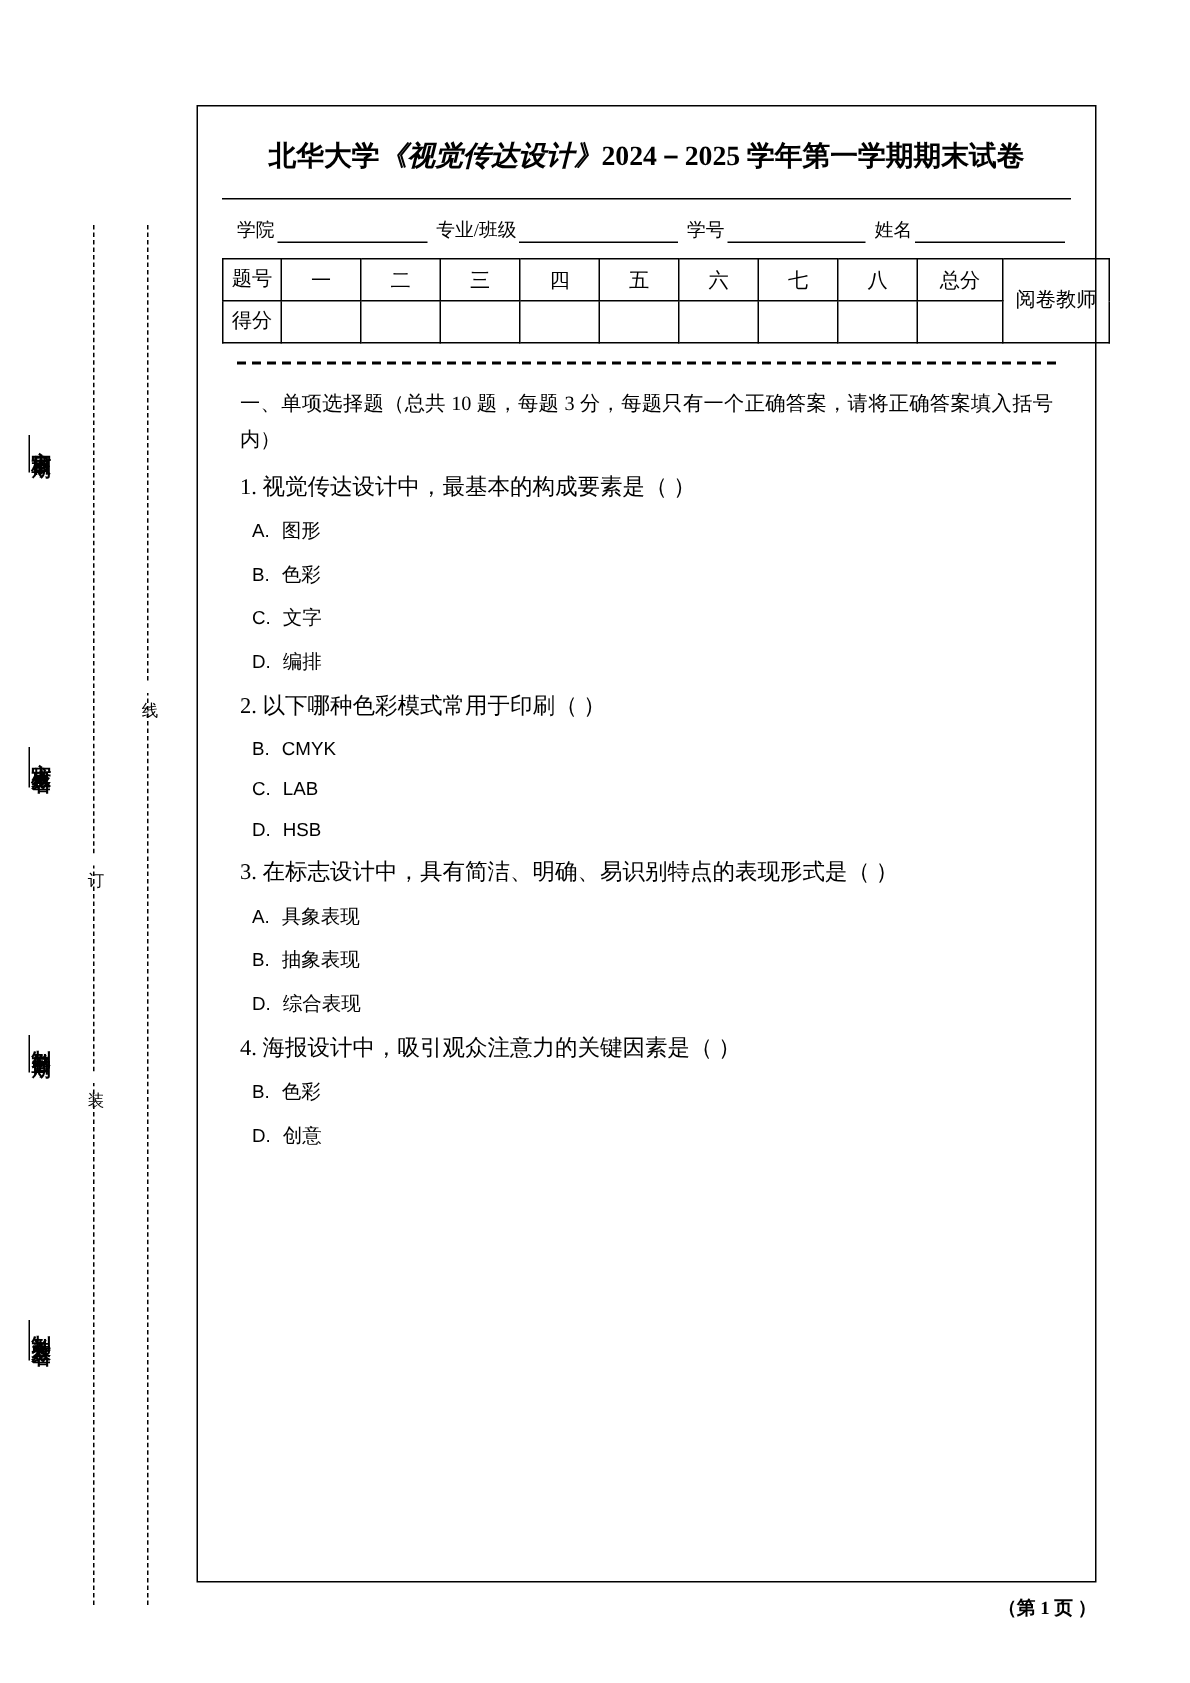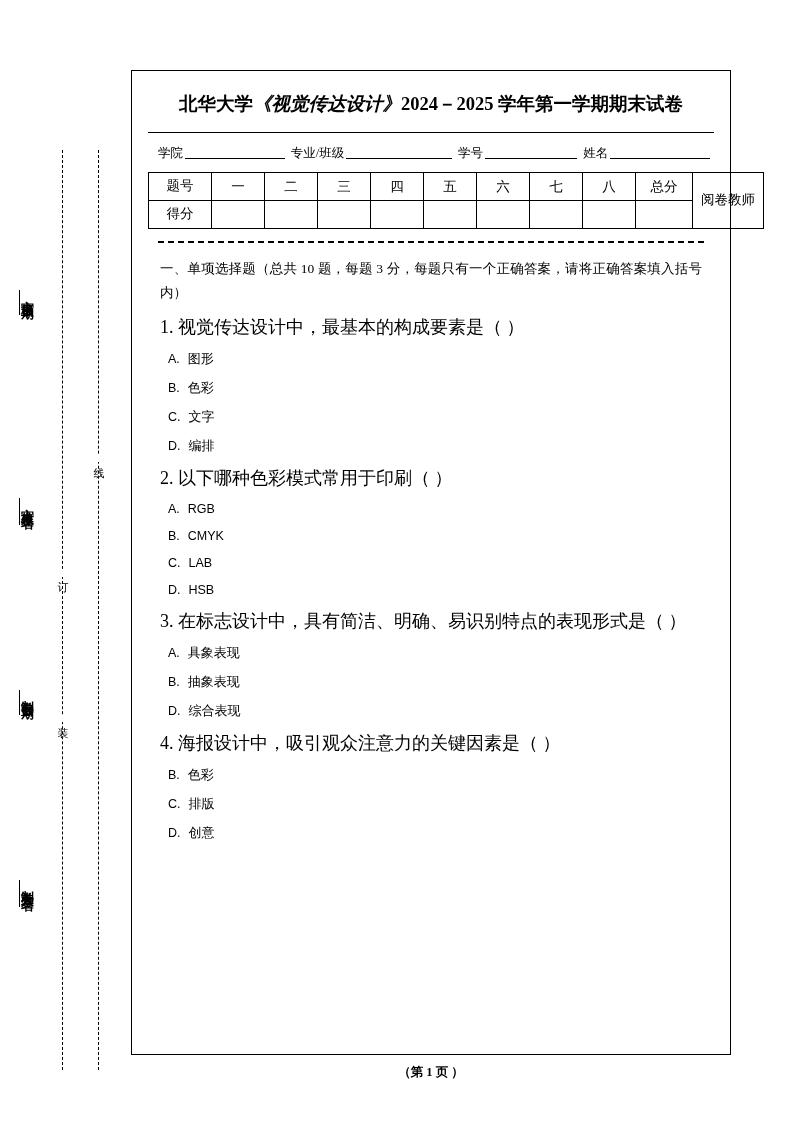--- a/index.html
+++ b/index.html
@@ -92,20 +92,21 @@
   }
   hr.double {
     border: none;
     border-top: 1px solid #000;
     margin: 6px 0 0 0;
   }
 
   
   .info-row {
     display: flex;
+    align-items: flex-end;
     font-size: 12.5px;
     margin: 12px 4px 10px 10px;
     font-family: "Liberation Serif", serif;
   }
   .info-label {
     white-space: nowrap;
     padding-right: 2px;
   }
   .info-blank {
     border-bottom: 1px solid #000;
@@ -129,21 +130,21 @@
     text-align: center;
     vertical-align: middle;
     font-size: 13.5px;
     font-family: "Liberation Serif", serif;
     height: 23px;
   }
   td.hdr-cell {
     width: 38px;
     line-height: 1.05;
     font-size: 13.5px;
-    padding: 2px 12px;
+    padding: 2px 0;
   }
   td.num-cell { width: 50px; }
   td.total-cell { width: 54px; }
   td.teacher-cell {
     width: 68px;
     line-height: 1.1;
   }
   .dashed-sep {
     border: none;
     border-top: 2px dashed #000;
@@ -155,21 +156,21 @@
     padding: 0 12px 0 12px;
     font-family: "Liberation Serif", serif;
   }
   .section-title {
     font-size: 13.5px;
     line-height: 1.75;
     margin: 14px 0 6px 0;
     text-align: justify;
   }
   .q {
-    font-size: 18px;
+    font-size: 15px;
     margin: 11px 0 0 0;
   }
   .opt {
     font-size: 13px;
     margin: 11px 0 0 8px;
   }
   .opt .letter {
     font-family: "Liberation Sans", sans-serif;
     font-size: 12.5px;
     margin-right: 8px;
@@ -178,21 +179,21 @@
     font-family: "Liberation Sans", sans-serif;
     font-size: 12.5px;
   }
 
   
   .footer {
     position: absolute;
     left: 131px;
     top: 1064px;
     width: 600px;
-    text-align: center;
+    text-align: right;
     font-size: 12.5px;
     font-weight: bold;
     font-family: "Liberation Serif", serif;
   }
 </style>
 </head>
 <body>
 
 <div class="left-margin">
   <div class="vline"></div>
@@ -262,32 +263,30 @@
     <div class="qbody">
       <div class="section-title">一、单项选择题（总共 10 题，每题 3 分，每题只有一个正确答案，请将正确答案填入括号内）</div>
 
       <div class="q">1. 视觉传达设计中，最基本的构成要素是（    ）</div>
       <div class="opt"><span class="letter">A.</span><span>图形</span></div>
       <div class="opt"><span class="letter">B.</span><span>色彩</span></div>
       <div class="opt"><span class="letter">C.</span><span>文字</span></div>
       <div class="opt"><span class="letter">D.</span><span>编排</span></div>
 
       <div class="q">2. 以下哪种色彩模式常用于印刷（    ）</div>
-      <div class="opt"><span class="letter">A.</span><span class="lat">RGB</span></div>
       <div class="opt"><span class="letter">B.</span><span class="lat">CMYK</span></div>
       <div class="opt"><span class="letter">C.</span><span class="lat">LAB</span></div>
       <div class="opt"><span class="letter">D.</span><span class="lat">HSB</span></div>
 
       <div class="q">3. 在标志设计中，具有简洁、明确、易识别特点的表现形式是（    ）</div>
       <div class="opt"><span class="letter">A.</span><span>具象表现</span></div>
       <div class="opt"><span class="letter">B.</span><span>抽象表现</span></div>
       <div class="opt"><span class="letter">D.</span><span>综合表现</span></div>
 
       <div class="q">4. 海报设计中，吸引观众注意力的关键因素是（    ）</div>
       <div class="opt"><span class="letter">B.</span><span>色彩</span></div>
-      <div class="opt"><span class="letter">C.</span><span>排版</span></div>
       <div class="opt"><span class="letter">D.</span><span>创意</span></div>
 
     </div>
   </div>
 </div>
 
 <div class="footer">（第 1 页 ）</div>
 
 </body></html>

